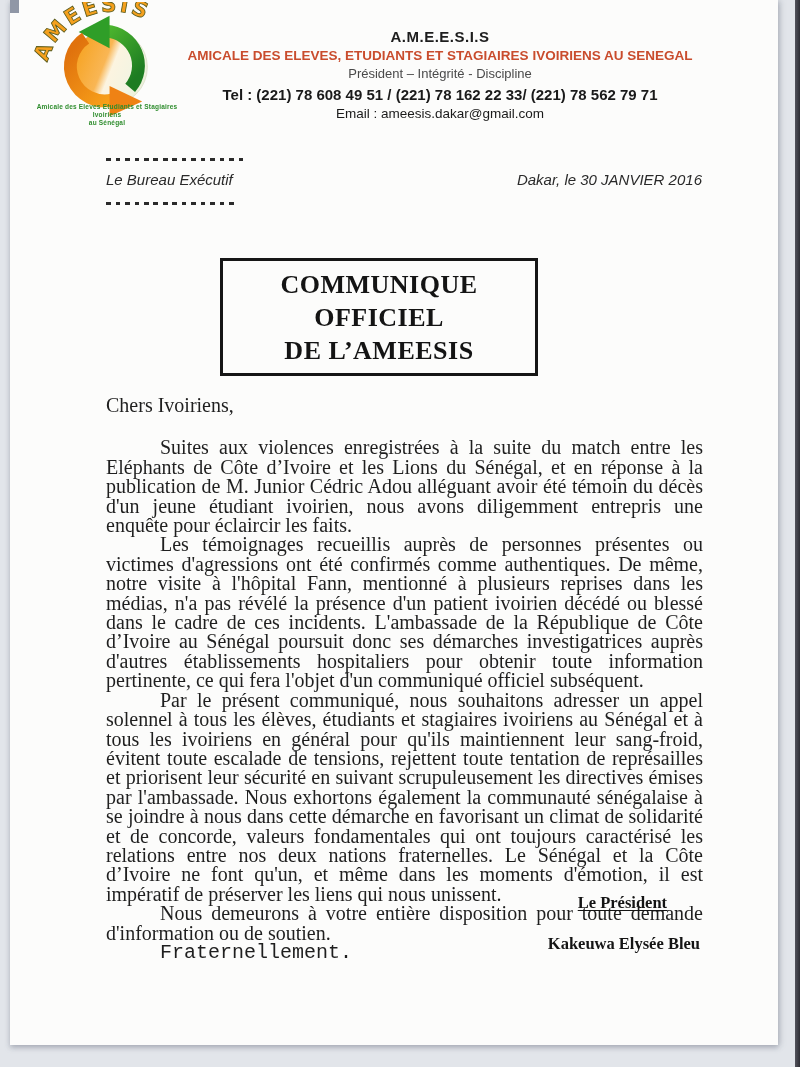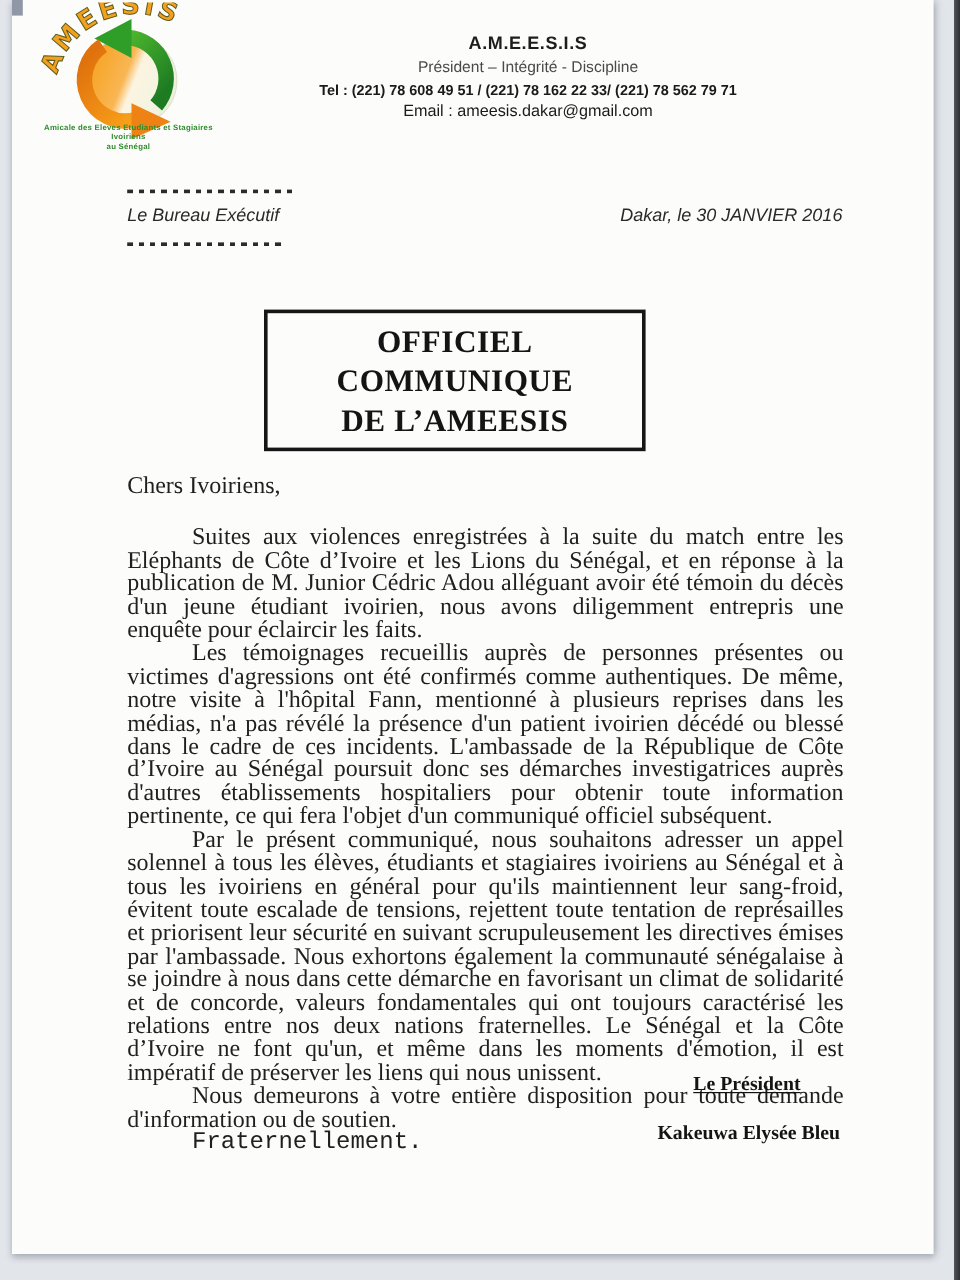--- a/index.html
+++ b/index.html
@@ -33,21 +33,21 @@
     font-size:6.5px; font-weight:bold; line-height:8px;
     color:#2f8d2e; letter-spacing:.2px;
   }
   .letterhead-text {
     position:absolute; left:150px; top:28px; width:560px;
     text-align:center; color:#1d1d1d;
   }
   .lh-acronym { font-size:15px; font-weight:bold; letter-spacing:.5px; }
   .lh-org     { font-size:13.5px; font-weight:bold; margin-top:3px; }
   .lh-motto   { font-size:13px; color:#4a4a4a; margin-top:3px; }
-  .lh-phone   { font-size:12px; font-weight:bold; margin-top:5px; color:#1a1a1a; }
+  .lh-phone   { font-size:15px; font-weight:bold; margin-top:5px; color:#1a1a1a; }
   .lh-email   { font-size:13.5px; font-weight:normal; margin-top:3px; color:#1a1a1a; }
   
   .meta { position:absolute; left:96px; top:158px; width:596px; }
   .dash-line {
     height:3px; width:140px;
     background:repeating-linear-gradient(90deg,#2b2b2b 0 4.5px, transparent 4.5px 9.5px);
   }
   .dash-line.second { width:132px; margin-top:14px; }
   .meta-row {
     display:flex; justify-content:space-between; align-items:baseline;
@@ -120,37 +120,38 @@
       </text>
     </svg>
     <div class="logo-caption">
       <div>Amicale des Eleves Etudiants et Stagiaires Ivoiriens</div>
       <div>au Sénégal</div>
     </div>
   </div>
 
   <div class="letterhead-text">
     <div class="lh-acronym">A.M.E.E.S.I.S</div>
+    <div class="lh-org" style="color:#c94c2d;">AMICALE DES ELEVES, ETUDIANTS ET STAGIAIRES IVOIRIENS AU SENEGAL</div>
     <div class="lh-motto">Président – Intégrité - Discipline</div>
     <div class="lh-phone">Tel : (221) 78 608 49 51 / (221) 78 162 22 33/ (221) 78 562 79 71</div>
     <div class="lh-email">Email : ameesis.dakar@gmail.com</div>
   </div>
 
   <div class="meta">
     <div class="dash-line"></div>
     <div class="meta-row">
       <span>Le Bureau Exécutif</span>
       <span>Dakar, le 30 JANVIER 2016</span>
     </div>
     <div class="dash-line second"></div>
   </div>
 
   <div class="title-box">
+    <div>COMMUNIQUE</div>
     <div>OFFICIEL</div>
-    <div>COMMUNIQUE</div>
     <div>DE L’AMEESIS</div>
   </div>
 
   <div class="body-text">
     <div class="salutation">Chers Ivoiriens,</div>
     <p>Suites aux violences enregistrées à la suite du match entre les Eléphants de Côte d’Ivoire et les Lions du Sénégal, et en réponse à la publication de M. Junior Cédric Adou alléguant avoir été témoin du décès d'un jeune étudiant ivoirien, nous avons diligemment entrepris une enquête pour éclaircir les faits.</p>
     <p>Les témoignages recueillis auprès de personnes présentes ou victimes d'agressions ont été confirmés comme authentiques. De même, notre visite à l'hôpital Fann, mentionné à plusieurs reprises dans les médias, n'a pas révélé la présence d'un patient ivoirien décédé ou blessé dans le cadre de ces incidents. L'ambassade de la République de Côte d’Ivoire au Sénégal poursuit donc ses démarches investigatrices auprès d'autres établissements hospitaliers pour obtenir toute information pertinente, ce qui fera l'objet d'un communiqué officiel subséquent.</p>
     <p>Par le présent communiqué, nous souhaitons adresser un appel solennel à tous les élèves, étudiants et stagiaires ivoiriens au Sénégal et à tous les ivoiriens en général pour qu'ils maintiennent leur sang-froid, évitent toute escalade de tensions, rejettent toute tentation de représailles et priorisent leur sécurité en suivant scrupuleusement les directives émises par l'ambassade. Nous exhortons également la communauté sénégalaise à se joindre à nous dans cette démarche en favorisant un climat de solidarité et de concorde, valeurs fondamentales qui ont toujours caractérisé les relations entre nos deux nations fraternelles. Le Sénégal et la Côte d’Ivoire ne font qu'un, et même dans les moments d'émotion, il est impératif de préserver les liens qui nous unissent.</p>
     <p>Nous demeurons à votre entière disposition pour toute demande d'information ou de soutien.</p>
     <p class="closing">Fraternellement.</p>

